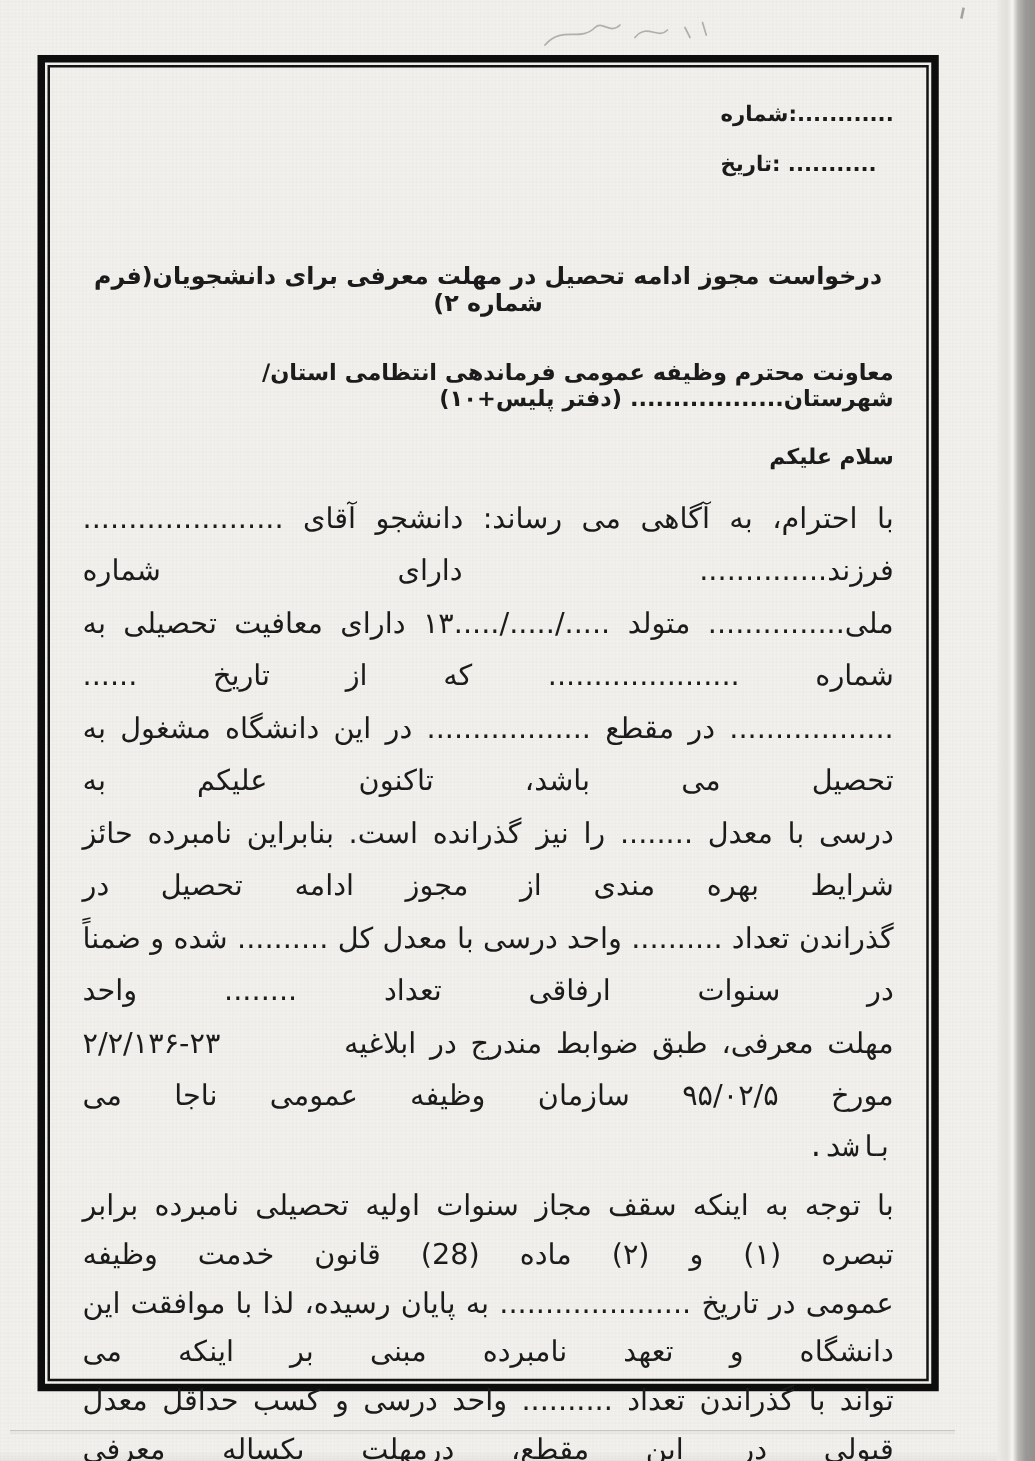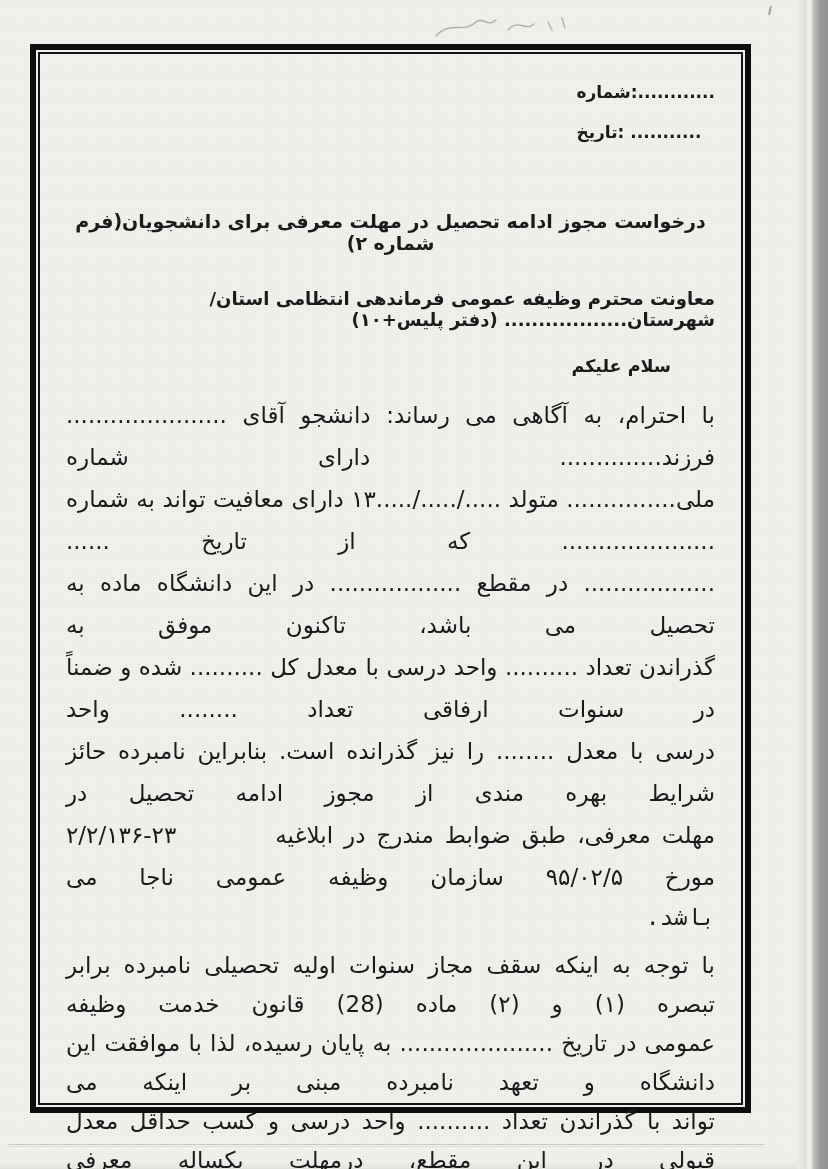--- a/index.html
+++ b/index.html
@@ -52,21 +52,21 @@
   .ref-line + .ref-line{margin-top:16px;}
   .form-title{
     margin-top:66px;text-align:center;
     font-size:19px;font-weight:bold;
   }
   .addressee{
     margin-top:34px;text-align:right;
     font-size:18px;font-weight:bold;
   }
   .salutation{
-    margin-top:26px;margin-right:44px;text-align:right;
+    margin-top:26px;text-align:right;
     font-size:17.5px;font-weight:bold;width:fit-content;
   }
   .para{font-size:23px;}
   .para-1{margin-top:18px;}
   .para-2{margin-top:6px;}
   .para-1 .pline{line-height:42px;}
   .para-2 .pline{line-height:39px;}
   .pline{
     text-align:justify;text-align-last:justify;
     white-space:normal;
@@ -92,24 +92,24 @@
       </div>
 
       <div class="form-title">درخواست مجوز ادامه تحصیل در مهلت معرفی برای دانشجویان(فرم شماره ۲)</div>
 
       <div class="addressee">معاونت محترم وظیفه عمومی فرماندهی انتظامی استان/ شهرستان.................. (دفتر پلیس+۱۰)</div>
 
       <div class="salutation">سلام علیکم</div>
 
       <div class="para para-1">
         <div class="pline">با احترام، به آگاهی می رساند: دانشجو آقای ...................... فرزند.............. دارای شماره</div>
-        <div class="pline">ملی............... متولد ...../...../.....۱۳ دارای معافیت تواند به شماره ..................... که از تاریخ ......</div>
-        <div class="pline">.................. در مقطع .................. در این دانشگاه ماده به تحصیل می باشد، تاکنون موفق به</div>
+        <div class="pline">ملی............... متولد ...../...../.....۱۳ دارای معافیت تحصیلی به شماره ..................... که از تاریخ ......</div>
+        <div class="pline">.................. در مقطع .................. در این دانشگاه مشغول به تحصیل می باشد، تاکنون علیکم به</div>
+        <div class="pline">درسی با معدل ........ را نیز گذرانده است. بنابراین نامبرده حائز شرایط بهره مندی از مجوز ادامه تحصیل در</div>
         <div class="pline">گذراندن تعداد .......... واحد درسی با معدل کل .......... شده و ضمناً در سنوات ارفاقی تعداد ........ واحد</div>
-        <div class="pline">درسی با معدل ........ را نیز گذرانده است. بنابراین نامبرده حائز شرایط بهره مندی از مجوز ادامه تحصیل در</div>
         <div class="pline">مهلت معرفی، طبق ضوابط مندرج در ابلاغیه &nbsp;&nbsp;&nbsp;&nbsp;&nbsp;&nbsp;&nbsp; ۲۳-۲/۲/۱۳۶ مورخ ۹۵/۰۲/۵ سازمان وظیفه عمومی ناجا می</div>
         <div class="pline endline">باشد.</div>
       </div>
 
       <div class="para para-2">
         <div class="pline">با توجه به اینکه سقف مجاز سنوات اولیه تحصیلی نامبرده برابر تبصره (۱) و (۲) ماده (28) قانون خدمت وظیفه</div>
         <div class="pline">عمومی در تاریخ ..................... به پایان رسیده، لذا با موافقت این دانشگاه و تعهد نامبرده مبنی بر اینکه می</div>
         <div class="pline">تواند با گذراندن تعداد .......... واحد درسی و کسب حداقل معدل قبولی در این مقطع، درمهلت یکساله معرفی</div>
 
       </div>

